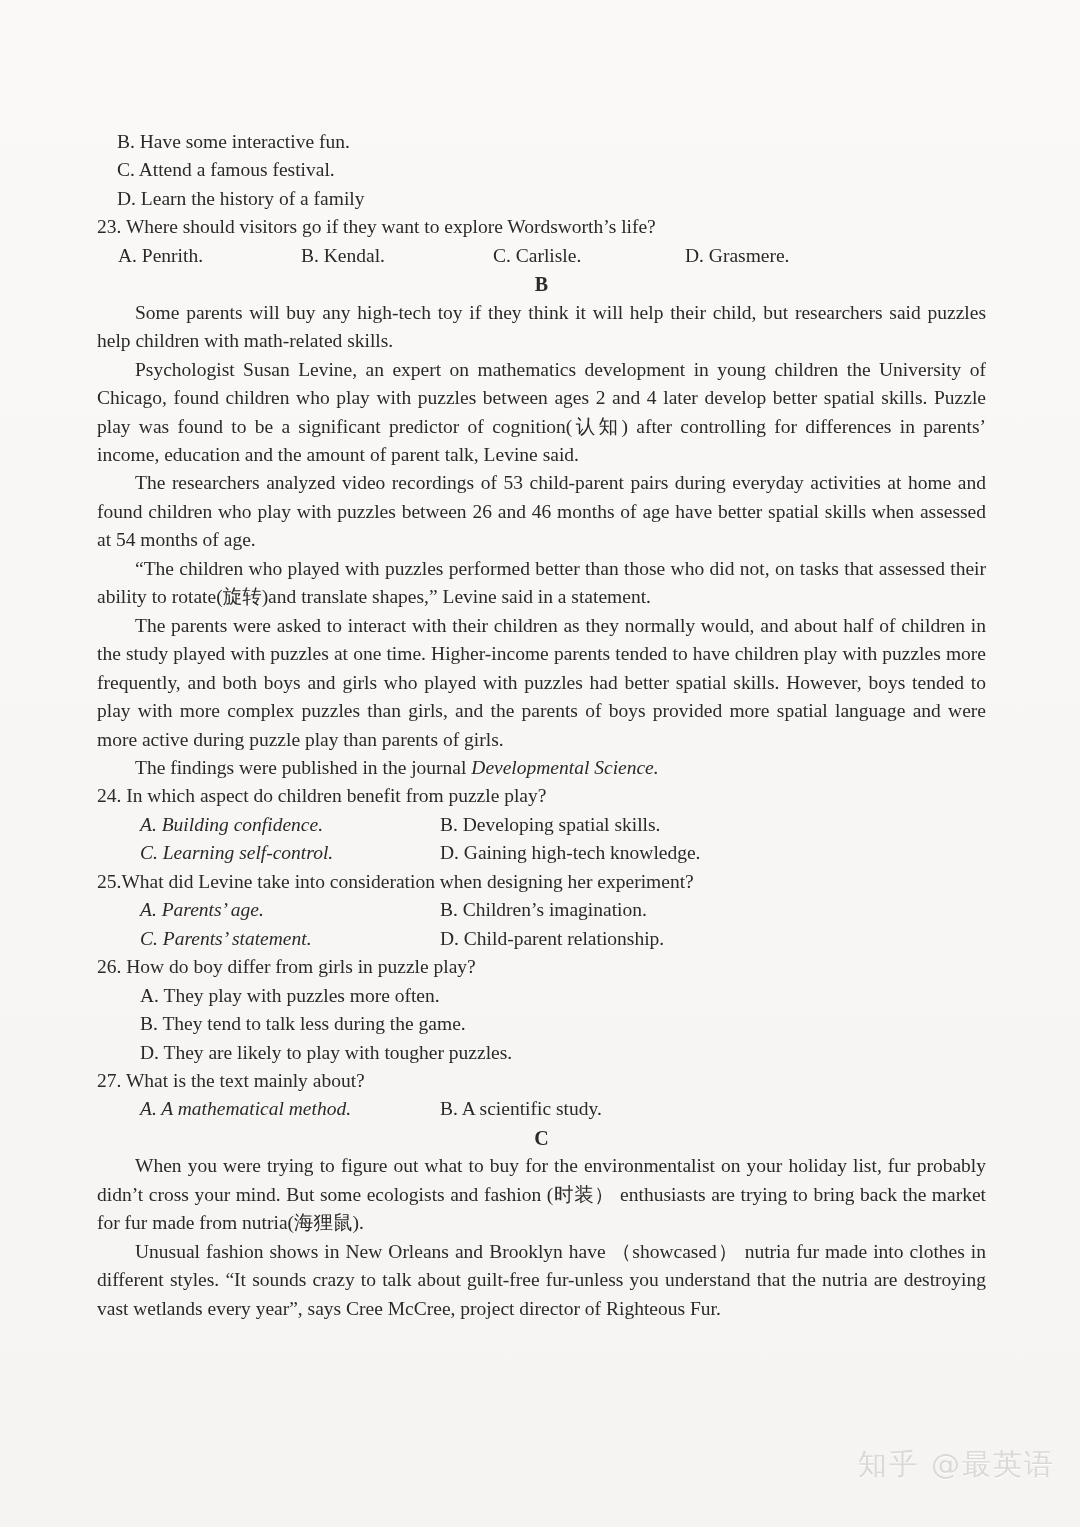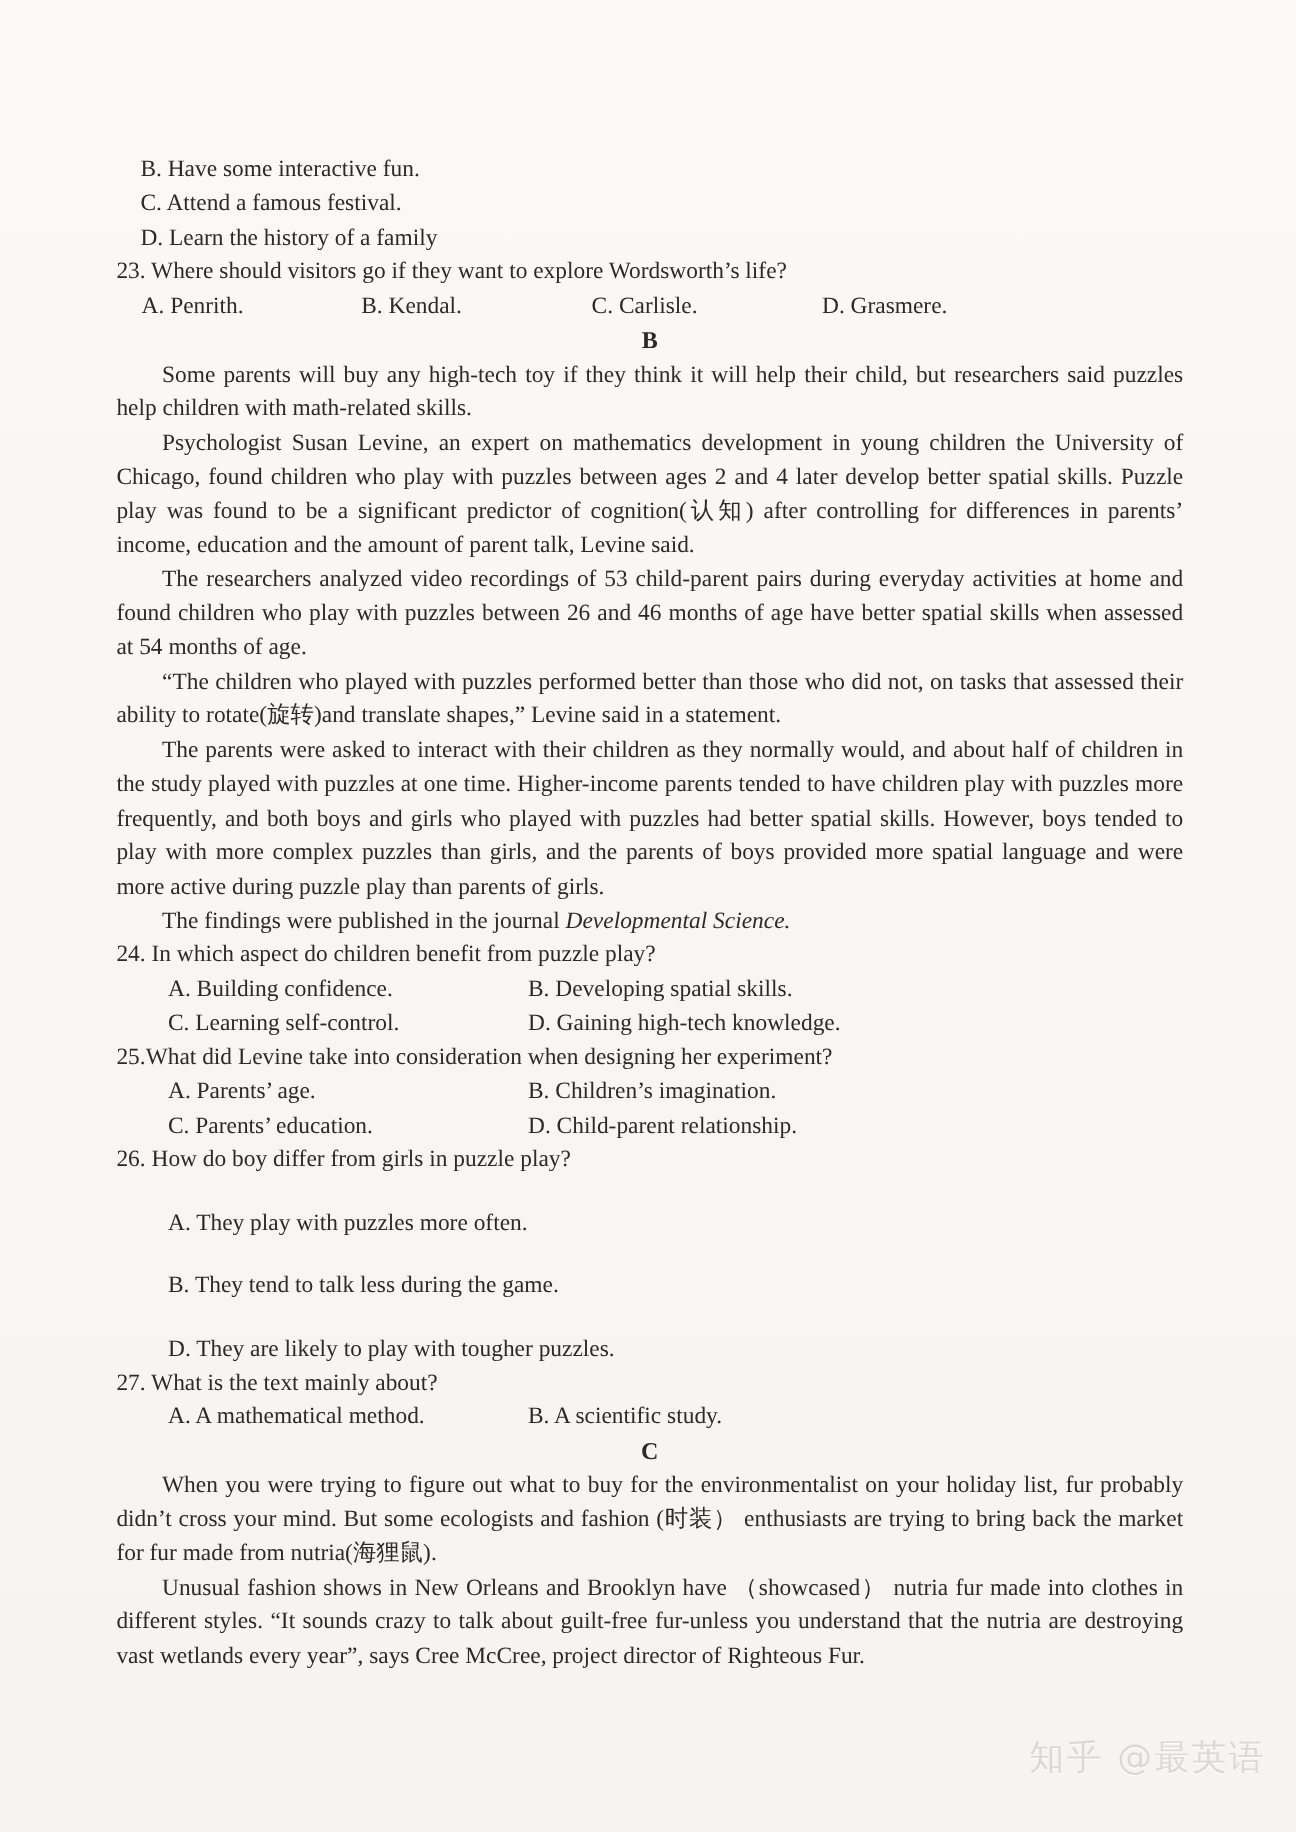--- a/index.html
+++ b/index.html
@@ -34,22 +34,22 @@
     text-align: center;
     font-weight: bold;
     font-size: 20px;
   }
   .para {
     text-align: justify;
     text-indent: 38px;
   }
   .findings { text-indent: 38px; }
   .opt-2col { display: flex; padding-left: 43px; }
-  .opt-2col .col1 { width: 300px; flex: 0 0 300px; }
-  .opt-stack { padding-left: 43px; margin-top: 24px; }
+  .opt-2col .col1 { width: 300px; flex: 0 0 300px; font-style: italic; }
+  .opt-stack { padding-left: 43px; }
   .journal-italic { font-style: italic; }
   .watermark {
     position: absolute;
     right: 25px;
     bottom: 42px;
     font-family: "DejaVu Sans", "Liberation Sans", sans-serif;
     font-size: 29px;
     color: #dbd9d5;
     letter-spacing: 2px;
     text-shadow: 0 1px 0 #ffffff;
@@ -90,21 +90,21 @@
       <span class="col1">C. Learning self-control.</span>
       <span>D. Gaining high-tech knowledge.</span>
     </div>
 
     <div class="line">25.What did Levine take into consideration when designing her experiment?</div>
     <div class="opt-2col">
       <span class="col1">A. Parents’ age.</span>
       <span>B. Children’s imagination.</span>
     </div>
     <div class="opt-2col">
-      <span class="col1">C. Parents’ education.</span>
+      <span class="col1">C. Parents’ statement.</span>
       <span>D. Child-parent relationship.</span>
     </div>
 
     <div class="line">26. How do boy differ from girls in puzzle play?</div>
     <div class="line opt-stack">A. They play with puzzles more often.</div>
     <div class="line opt-stack">B. They tend to talk less during the game.</div>
     <div class="line opt-stack">D. They are likely to play with tougher puzzles.</div>
 
     <div class="line">27. What is the text mainly about?</div>
     <div class="opt-2col">

